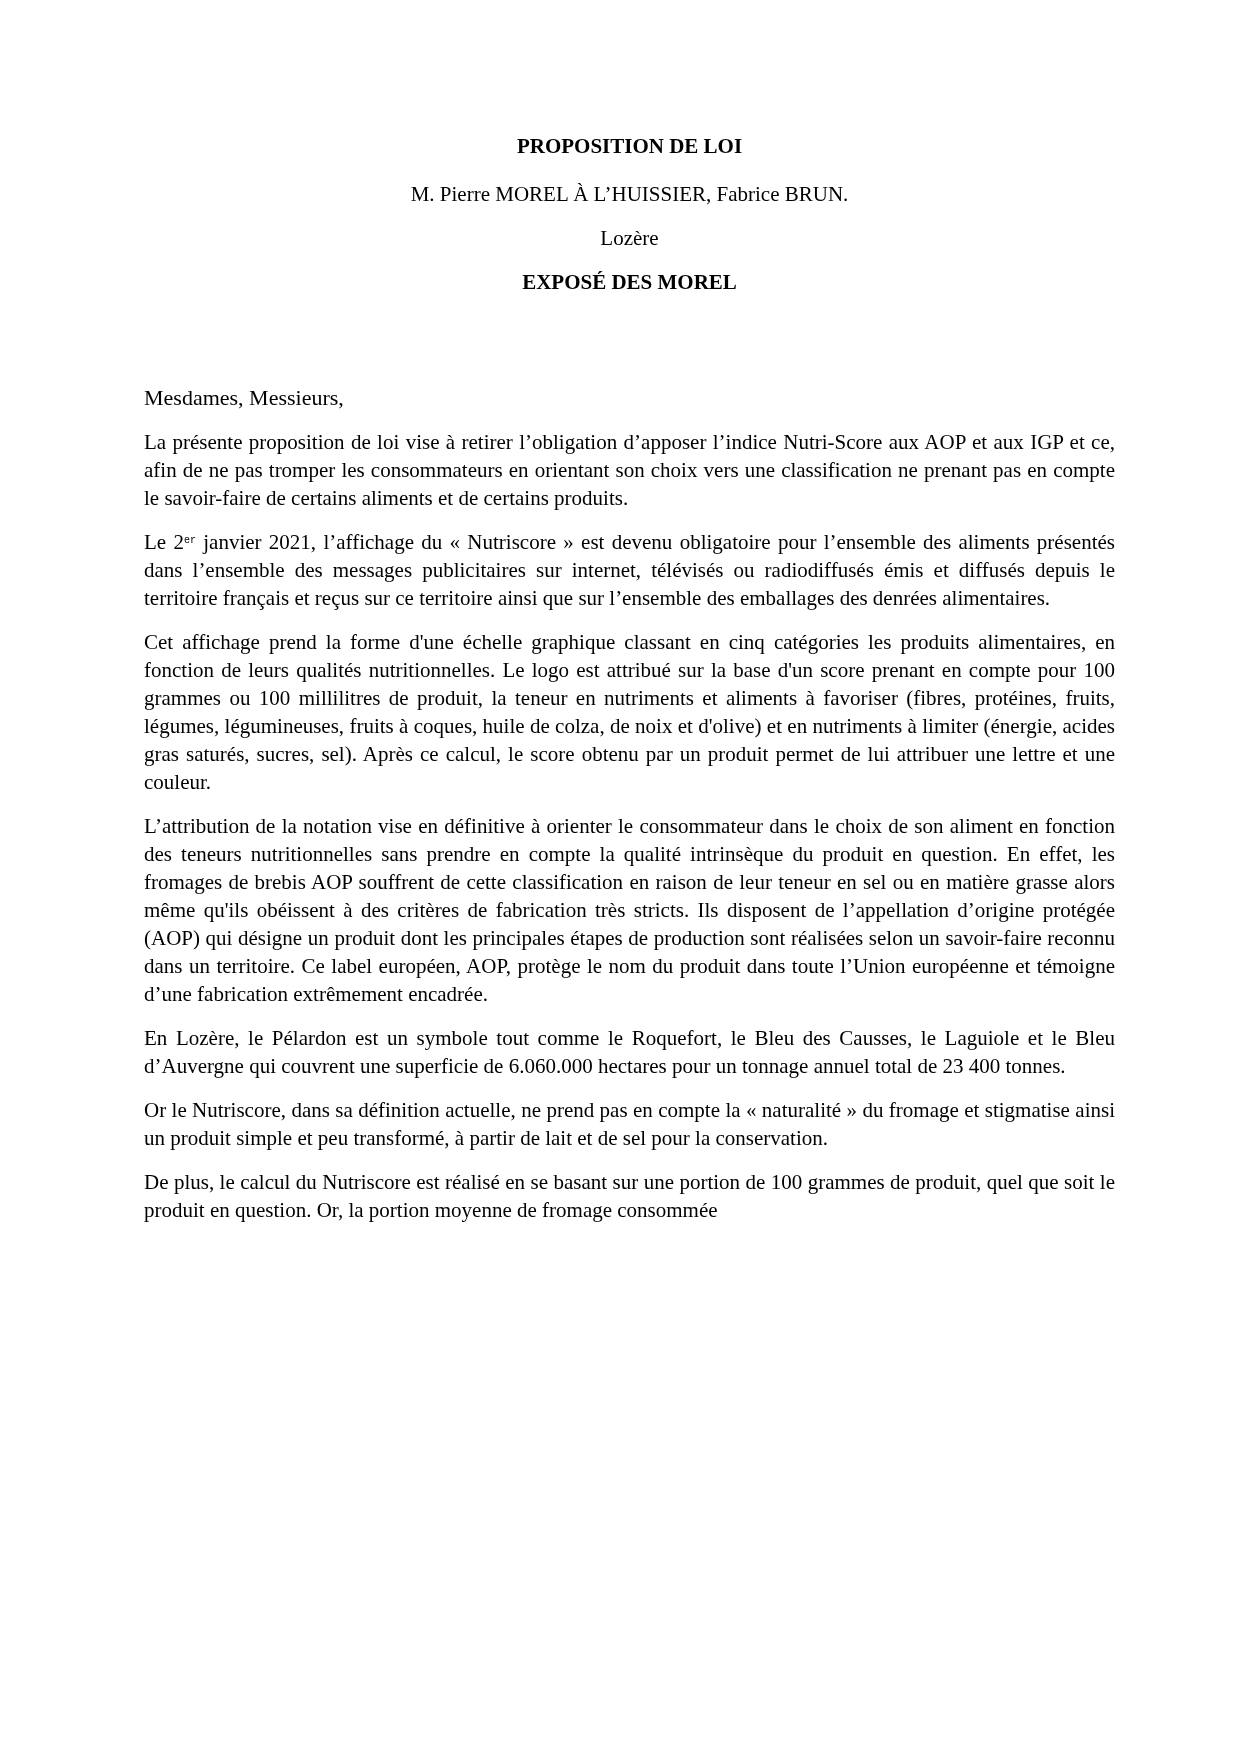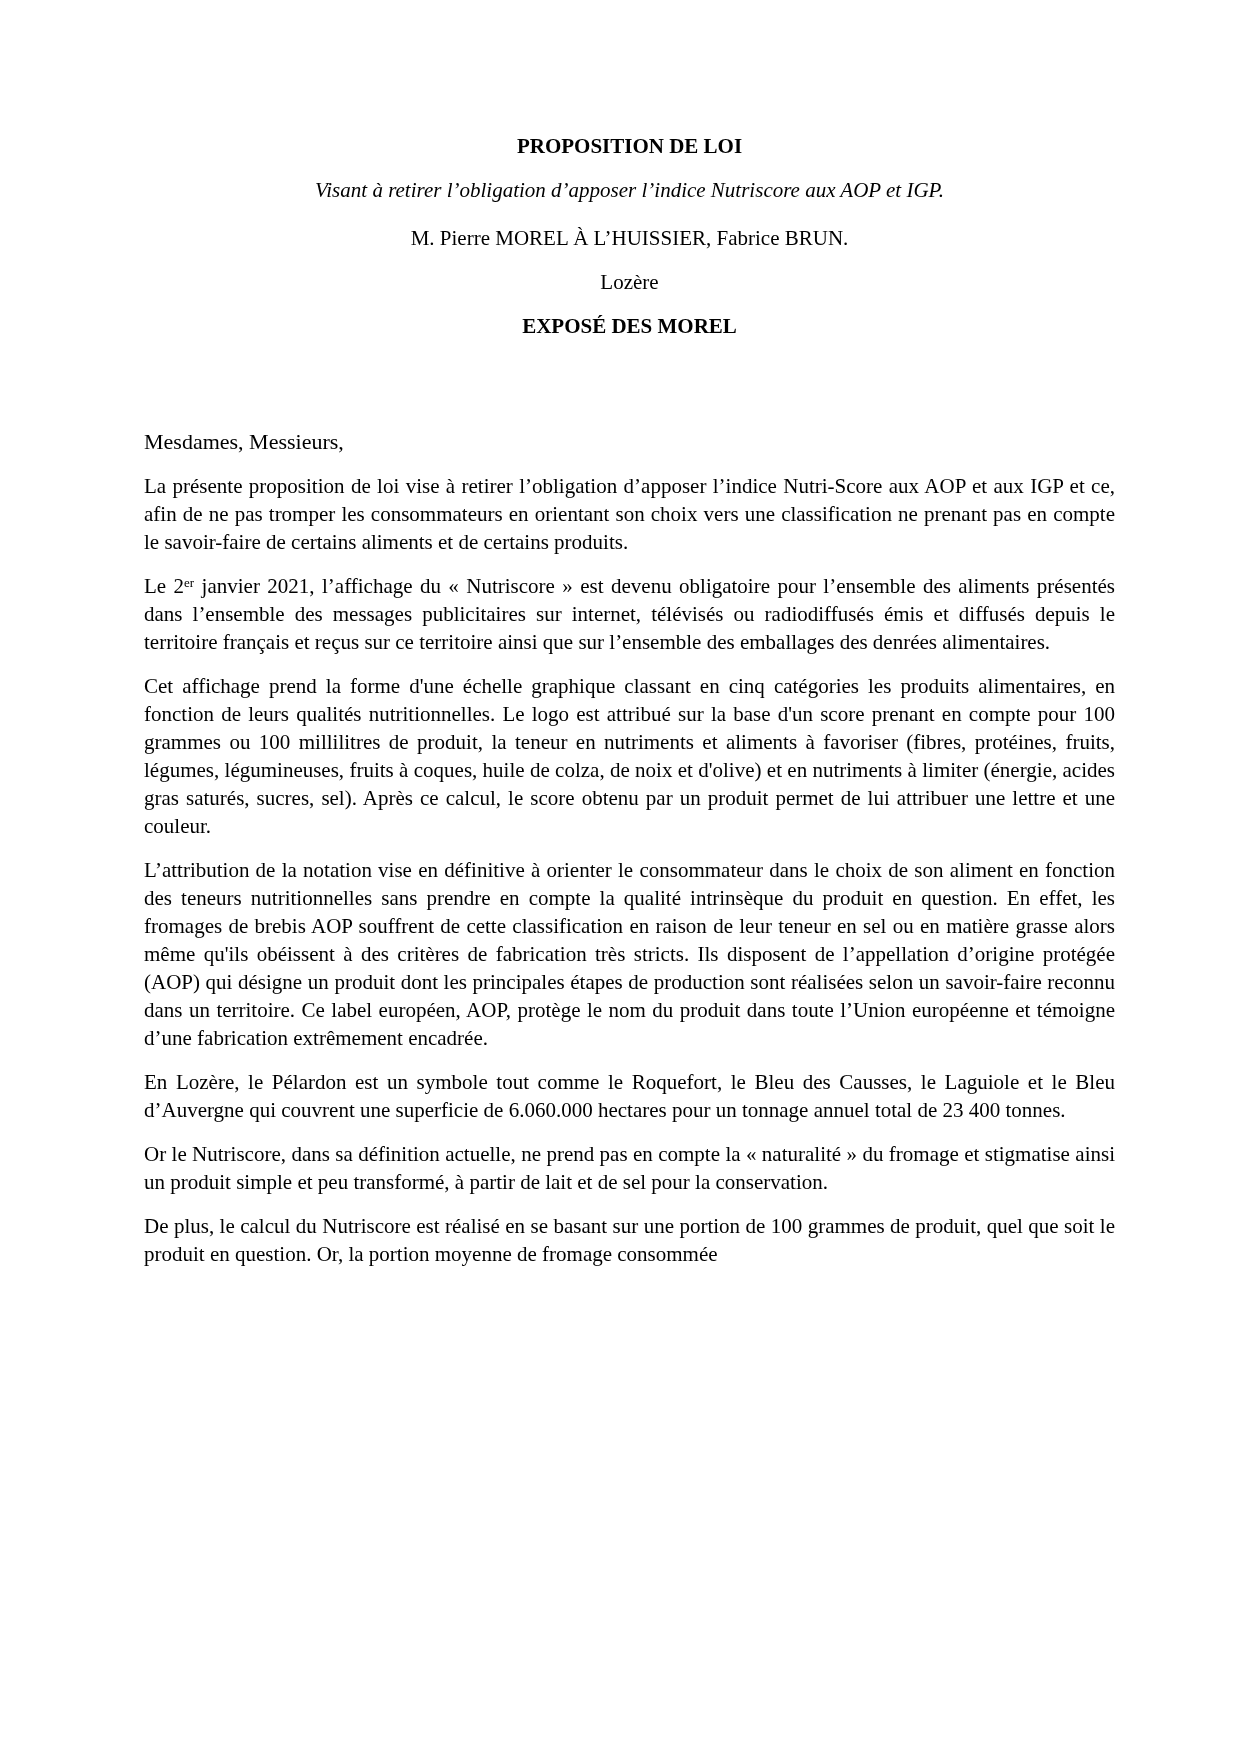--- a/index.html
+++ b/index.html
@@ -53,33 +53,33 @@
     line-height: 28px;
     margin: 88px 0 0 0;
   }
   p.body {
     font-size: 21px;
     line-height: 28px;
     margin: 16px 0 0 0;
     text-align: justify;
   }
   sup {
-    font-size: 13px;
+    font-size: 10px;
     line-height: 0;
     vertical-align: super;
     position: relative;
     top: 2px;
+    font-family: Liberation Mono, monospace;
   }
 </style>
 </head>
 <body>
 
 <div class="page">
   <p class="center title">PROPOSITION DE LOI</p>
-  <p class="center subtitle">Visant à retirer l’obligation d’apposer l’indice Nutriscore aux AOP et IGP.</p>
   <p class="center authors">M. Pierre MOREL À L’HUISSIER, Fabrice BRUN.</p>
   <p class="center deputes">Lozère</p>
   <p class="center section-title">EXPOSÉ DES MOREL</p>
 
   <p class="salutation">Mesdames, Messieurs,</p>
 
   <p class="body">La présente proposition de loi vise à retirer l’obligation d’apposer l’indice Nutri-Score aux AOP et aux IGP et ce, afin de ne pas tromper les consommateurs en orientant son choix vers une classification ne prenant pas en compte le savoir-faire de certains aliments et de certains produits.</p>
   <p class="body"><span>Le 2</span><sup>er</sup><span> janvier 2021, l’affichage du « Nutriscore » est devenu obligatoire pour l’ensemble des aliments présentés dans l’ensemble des messages publicitaires sur internet, télévisés ou radiodiffusés émis et diffusés depuis le territoire français et reçus sur ce territoire ainsi que sur l’ensemble des emballages des denrées alimentaires.</span></p>
   <p class="body">Cet affichage prend la forme d'une échelle graphique classant en cinq catégories les produits alimentaires, en fonction de leurs qualités nutritionnelles. Le logo est attribué sur la base d'un score prenant en compte pour 100 grammes ou 100 millilitres de produit, la teneur en nutriments et aliments à favoriser (fibres, protéines, fruits, légumes, légumineuses, fruits à coques, huile de colza, de noix et d'olive) et en nutriments à limiter (énergie, acides gras saturés, sucres, sel). Après ce calcul, le score obtenu par un produit permet de lui attribuer une lettre et une couleur.</p>
   <p class="body">L’attribution de la notation vise en définitive à orienter le consommateur dans le choix de son aliment en fonction des teneurs nutritionnelles sans prendre en compte la qualité intrinsèque du produit en question. En effet, les fromages de brebis AOP souffrent de cette classification en raison de leur teneur en sel ou en matière grasse alors même qu'ils obéissent à des critères de fabrication très stricts. Ils disposent de l’appellation d’origine protégée (AOP) qui désigne un produit dont les principales étapes de production sont réalisées selon un savoir-faire reconnu dans un territoire. Ce label européen, AOP, protège le nom du produit dans toute l’Union européenne et témoigne d’une fabrication extrêmement encadrée.</p>

